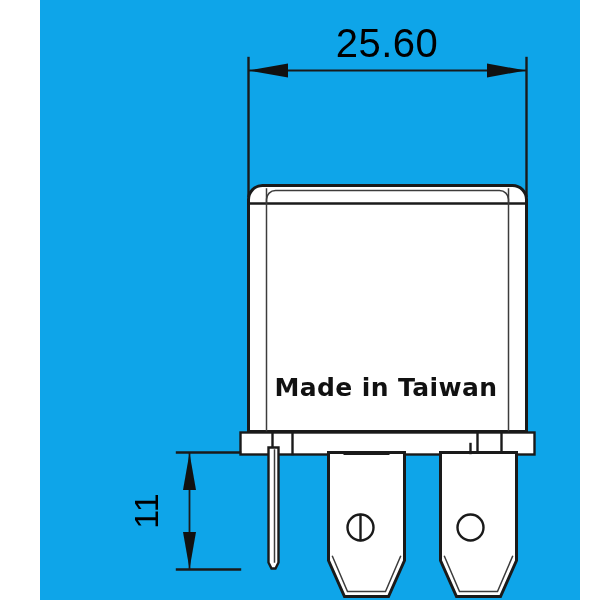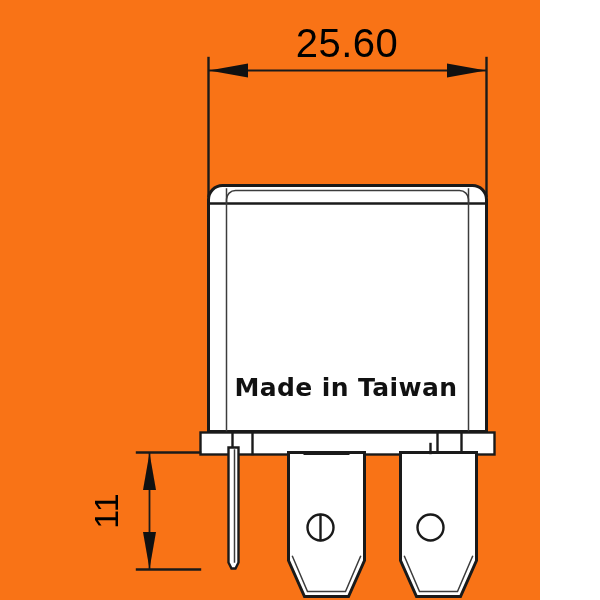--- a/index.html
+++ b/index.html
@@ -8,22 +8,23 @@
     padding: 0;
     background: #ffffff;
   }
   body {
     font-family: "Liberation Sans", sans-serif;
   }
   #stage {
     position: relative;
     width: 540px;
     height: 600px;
-    background: #f97316;
+    background: #0ea5e9;
     overflow: hidden;
+    margin-left: 40px;
   }
   #drawing-svg {
     position: absolute;
     left: 0;
     top: 0;
     width: 600px;
     height: 600px;
     display: block;
   }
   .dim-text {

